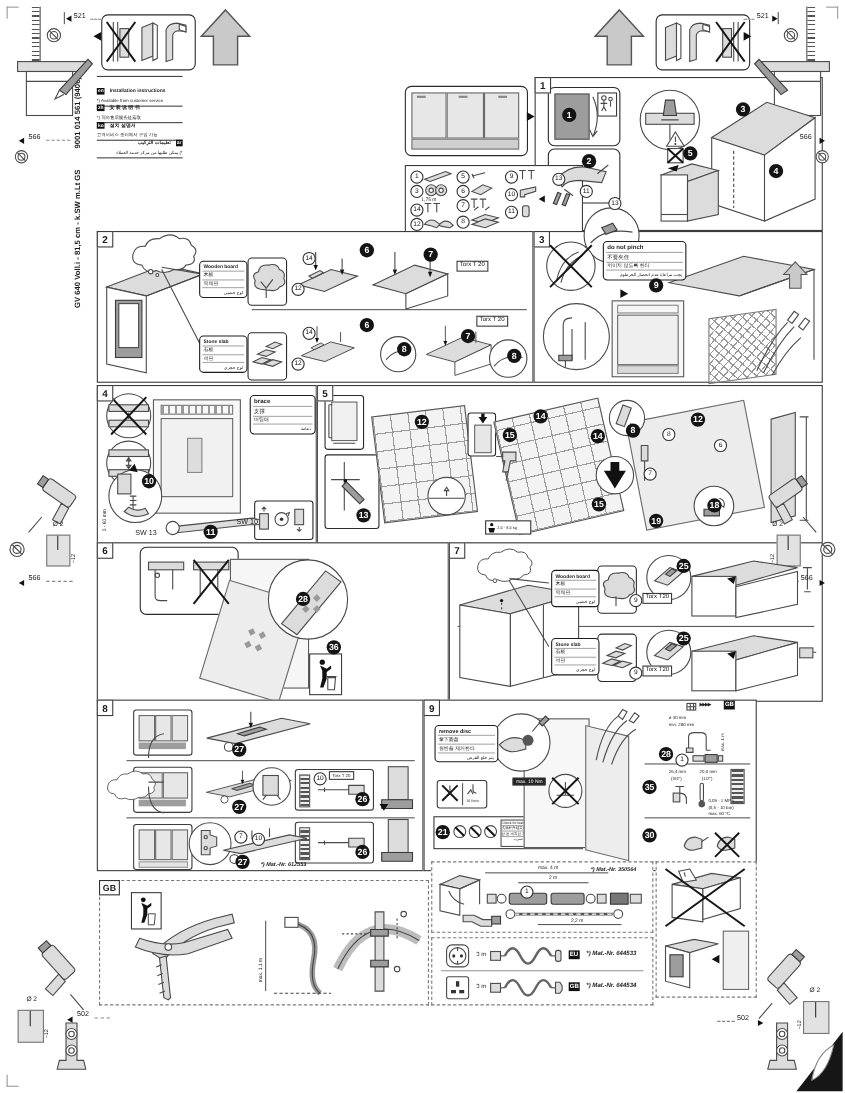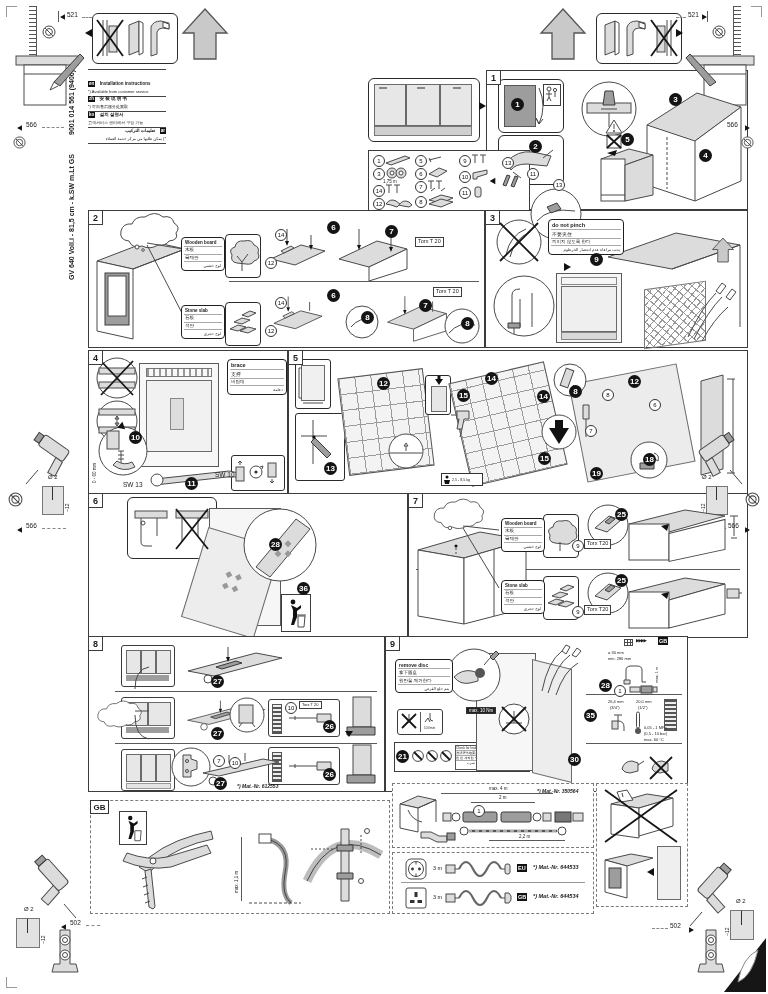--- a/index.html
+++ b/index.html
@@ -867,21 +867,21 @@
       <circle class="fw" cx="16" cy="16" r="15"></circle>
         <path class="ln" d="M8,20 h16 M16,8 v12"></path>
         <line class="xx" x1="4" y1="4" x2="28" y2="28"></line>
         <line class="xx" x1="28" y1="4" x2="4" y2="28"></line>
     </svg>
     <div class="abs" style="left:80px;top:70px;border:1px solid #333;background:#222;color:#fff;font-size:4.5px;padding:0 2px;z-index:8">
       <span>max. 10 Nm</span>
     </div>
     <div class="step" style="left:213px;top:42px">28</div>
     <div class="step" style="left:198px;top:72px">35</div>
-    <div class="step" style="left:182px;top:116px">30</div>
+    <div class="step" style="left:198px;top:116px">30</div>
     <div class="hl" style="left:200px;top:57px;width:96px"></div>
     <div class="hl" style="left:200px;top:106px;width:96px"></div>
     <svg style="left:238px;top:2px" width="9" height="7" viewBox="0 0 9 7">
         <rect class="ln" x="0.5" y="0.5" width="8" height="6"></rect>
         <path class="ln" d="M3.5,0.5 v6 M6.5,0.5 v6 M0.5,3.5 h8"></path>
       </svg>
     <div class="abs t45" style="left:250px;top:1px;letter-spacing:-1px">▶▶▶▶</div>
     <div class="tag" style="left:272px;top:0;height:8px">GB</div>
     <div class="abs t4" style="left:222px;top:13px">ø 30 mm</div>
     <div class="abs t4" style="left:222px;top:19px">min. 280 mm</div>

